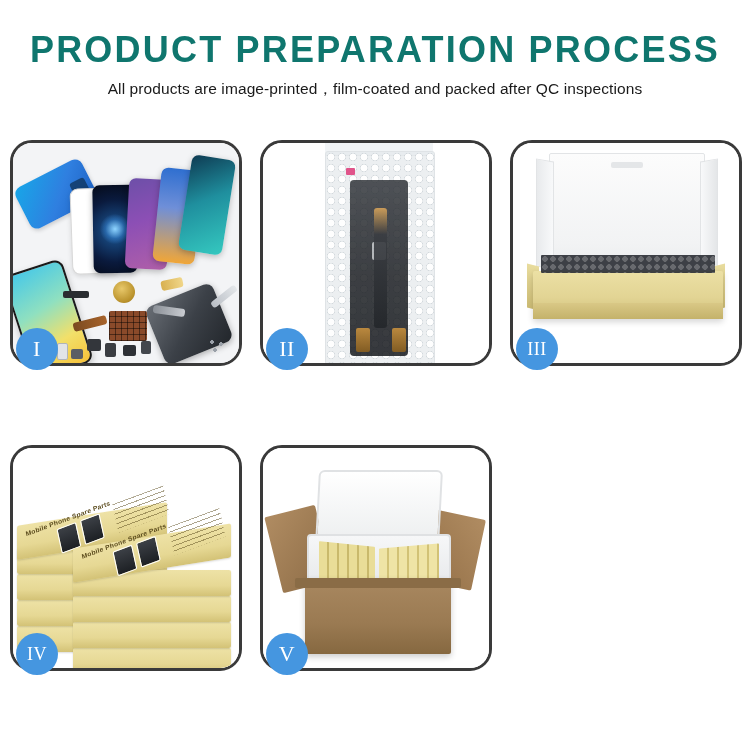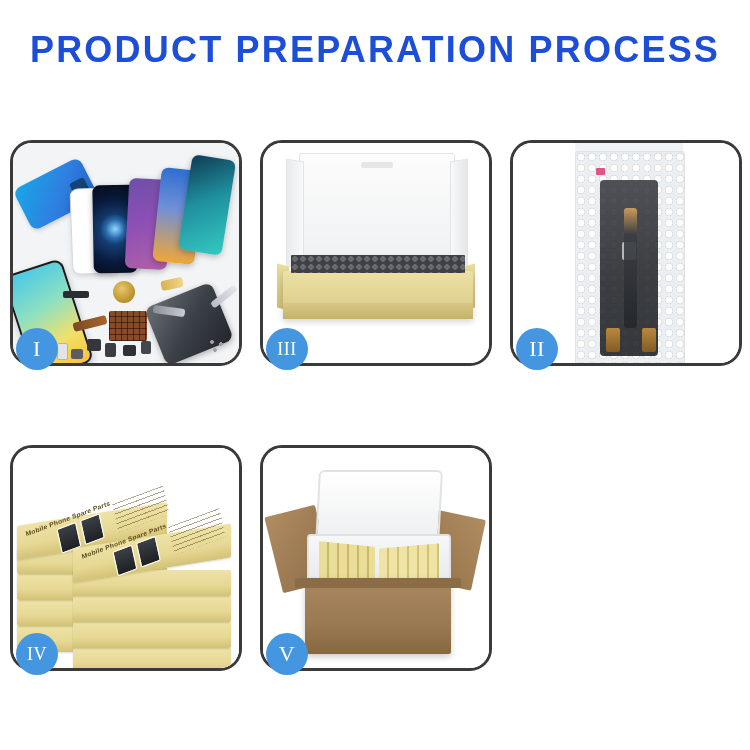--- a/index.html
+++ b/index.html
@@ -6,21 +6,21 @@
   body{
     width:750px;height:750px;background:#ffffff;
     font-family:"Liberation Sans","DejaVu Sans",sans-serif;
     overflow:hidden;position:relative;
   }
   .page{width:750px;height:750px;position:relative;}
 
   
   .header{padding-top:30px;text-align:center;}
   .title{
-    font-size:36px;font-weight:700;letter-spacing:2.2px;color:#1d4ed8;
+    font-size:36px;font-weight:700;letter-spacing:2.2px;color:#0f766e;
     line-height:40px;white-space:nowrap;
   }
   .subtitle{
     font-size:15.5px;font-weight:400;color:#1a1a1a;letter-spacing:.1px;
     margin-top:9px;white-space:nowrap;
   }
 
   
   .grid{
     position:absolute;left:10px;top:140px;width:730px;
@@ -328,20 +328,21 @@
     background:radial-gradient(ellipse at 50% 50%,rgba(0,0,0,.18),transparent 70%);
   }
 </style>
 </head>
 <body>
 
 <div class="page">
 
   <div class="header">
     <div class="title">PRODUCT PREPARATION PROCESS</div>
+    <div class="subtitle">All products are image-printed，film-coated and packed after QC inspections</div>
   </div>
 
   <div class="grid">
 
     <div class="panel">
       <div class="canvas p1">
         <div class="ph blue-flat"></div>
         <div class="ph glass"></div>
         <div class="ph dark1"></div>
         <div class="ph purple"></div>
@@ -361,43 +362,43 @@
         <div class="part tiny2"></div>
         <div class="part tiny3"></div>
         <div class="part tiny4"></div>
         <div class="part tiny5"></div>
         <div class="part tiny6"></div>
       </div>
       <div class="badge">I</div>
     </div>
 
     <div class="panel">
-      <div class="canvas p3">
-        <div class="lid3">
-          <div class="lidnotch"></div>
-        </div>
-        <div class="trayendL"></div>
-        <div class="trayendR"></div>
-        <div class="tray3"></div>
-      </div>
-      <div class="badge small">III</div>
-    </div>
-
-    <div class="panel">
       <div class="canvas p2">
         <div class="sealtop"></div>
         <div class="bwrap">
           <div class="screen2"></div>
           <div class="flexcable"></div>
           <div class="conn-l"></div>
           <div class="conn-r"></div>
           <div class="pinkdot"></div>
         </div>
       </div>
       <div class="badge">II</div>
+    </div>
+
+    <div class="panel">
+      <div class="canvas p3">
+        <div class="lid3">
+          <div class="lidnotch"></div>
+        </div>
+        <div class="trayendL"></div>
+        <div class="trayendR"></div>
+        <div class="tray3"></div>
+      </div>
+      <div class="badge small">III</div>
     </div>
 
     <div class="panel">
       <div class="canvas p4">
         <div class="stack">
           <div class="kbox" style="left:4px;top:164px;width:150px;height:26px;"></div>
           <div class="kbox" style="left:4px;top:138px;width:150px;height:26px;"></div>
           <div class="kbox" style="left:4px;top:112px;width:150px;height:26px;"></div>
           <div class="kbox" style="left:4px;top:86px;width:150px;height:26px;"></div>
           <div class="kbox" style="left:4px;top:52px;width:150px;height:34px;transform:skewY(-9deg);">

